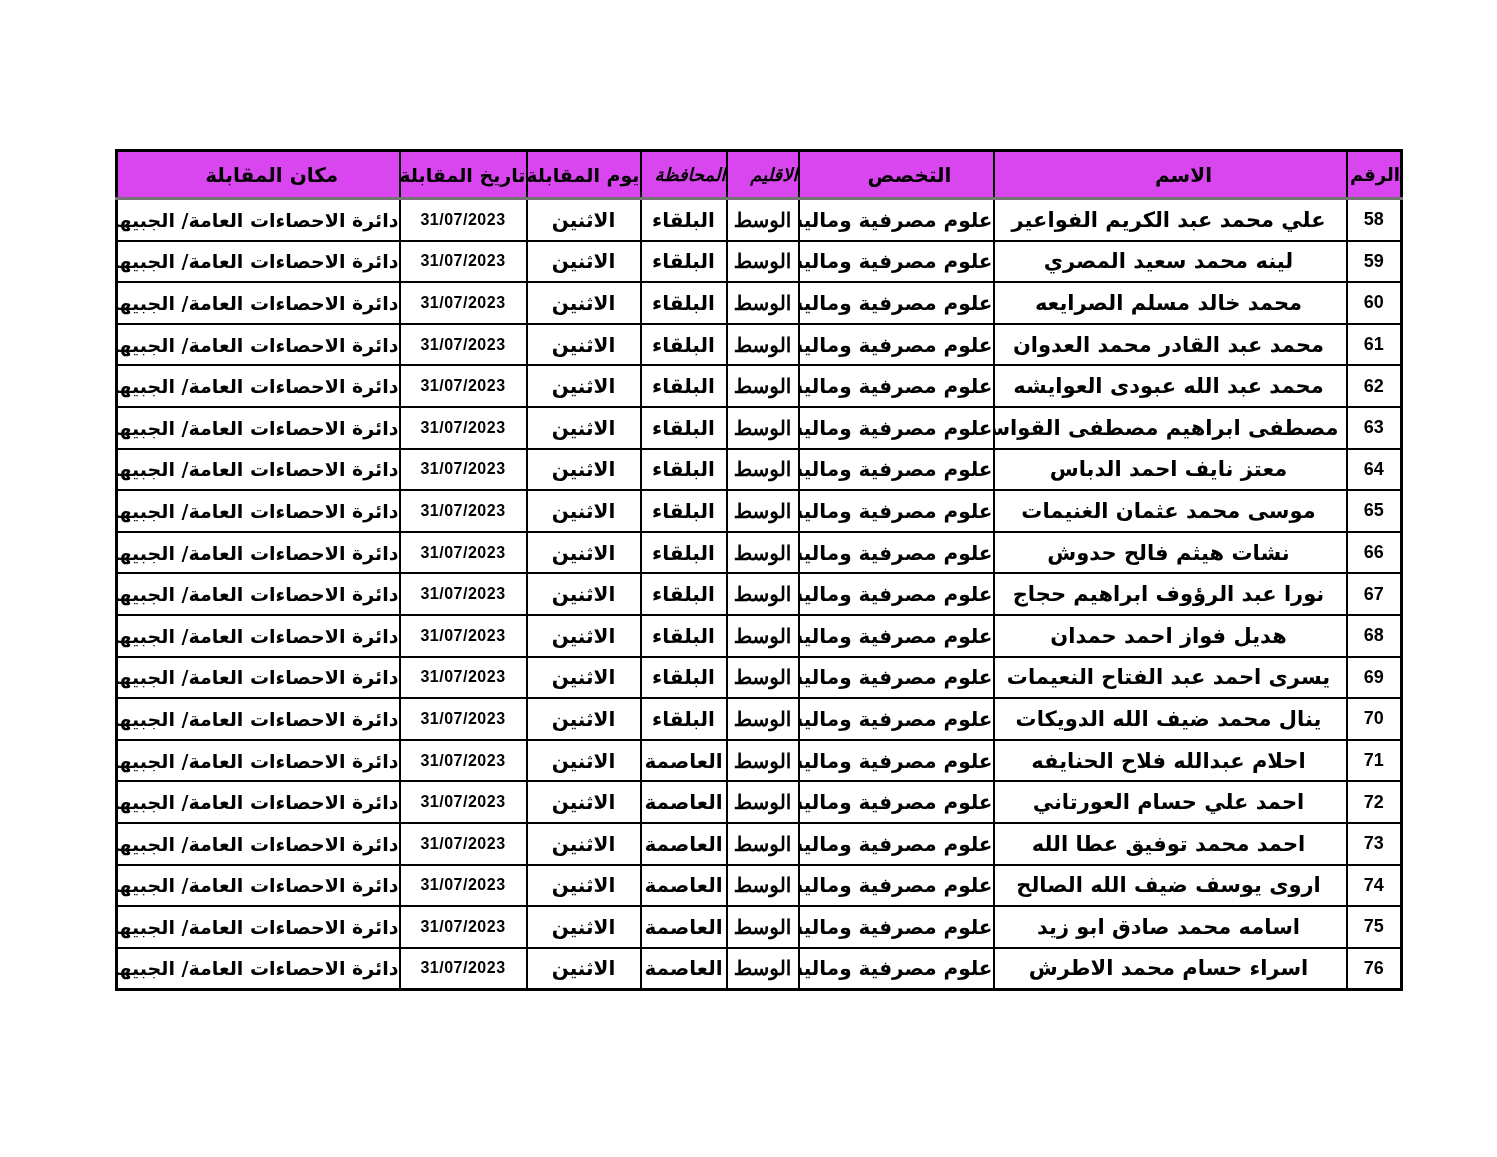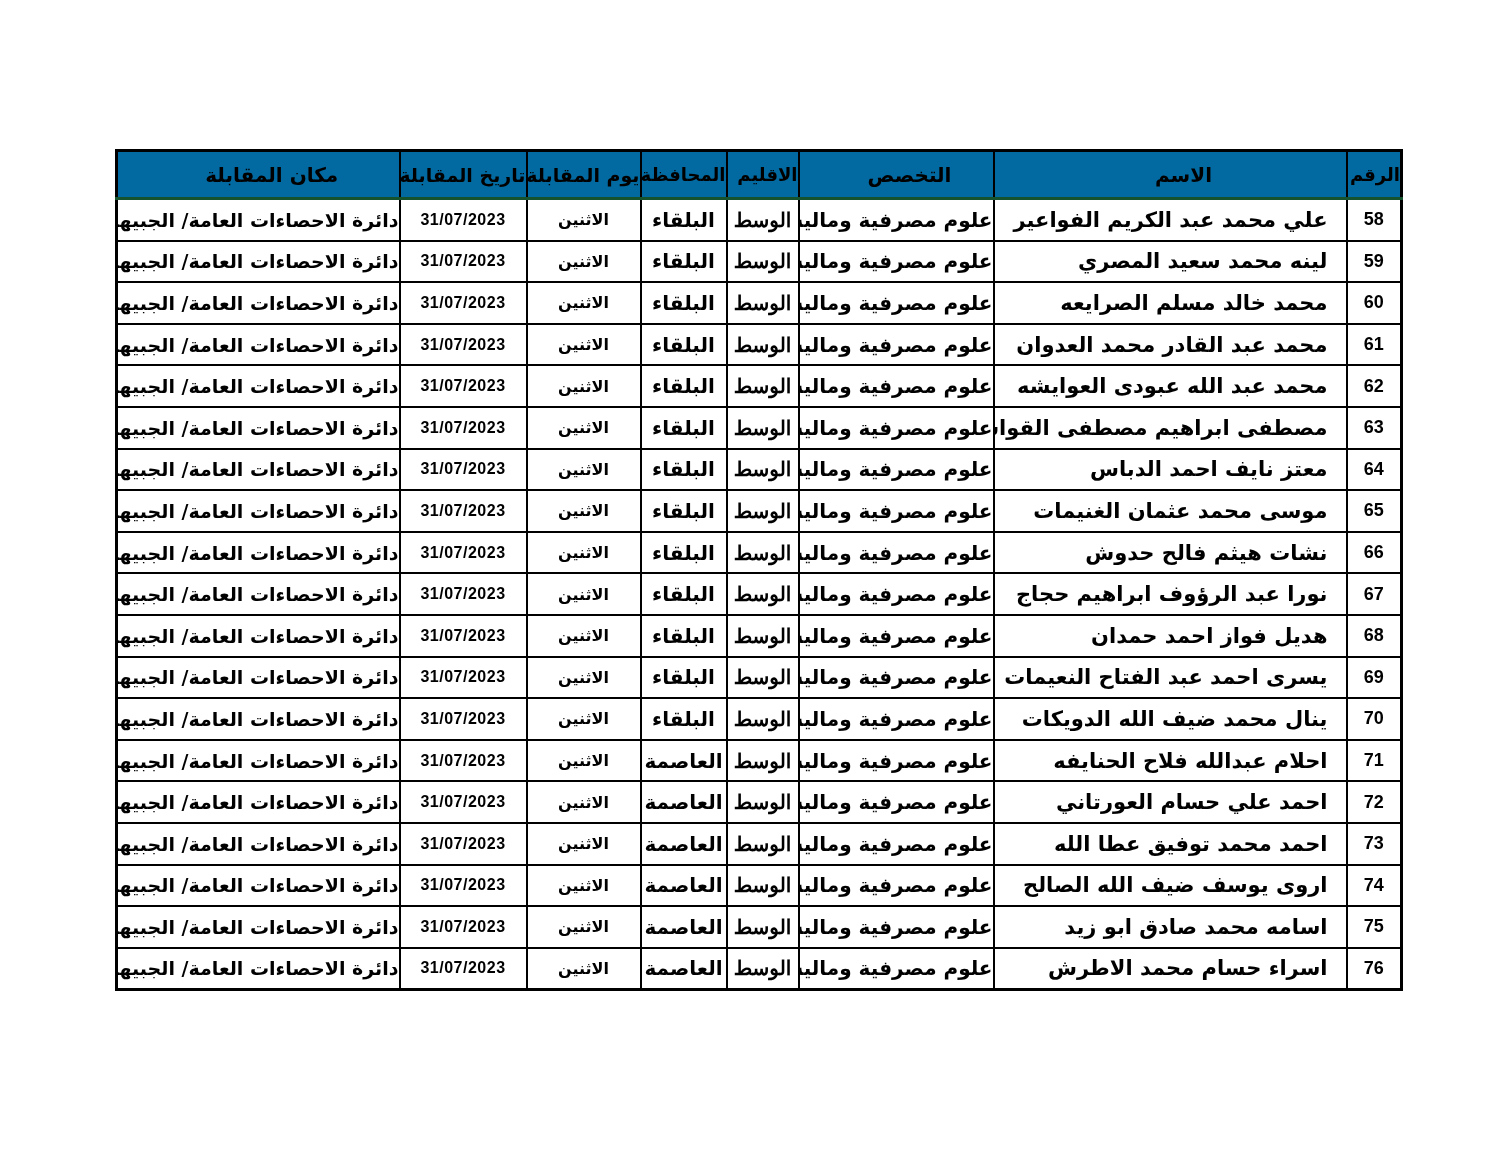--- a/index.html
+++ b/index.html
@@ -27,44 +27,44 @@
     border:2px solid #000;
     font-weight:bold;
     color:#000;
     text-align:center;
     vertical-align:middle;
     padding:0;
     overflow:hidden;
     white-space:nowrap;
   }
   thead th{
-    background:#0369a1;
+    background:#d946ef;
     height:45px;
     font-size:20px;
-    border-bottom:3px solid #14532d;
+    border-bottom:3px solid #737373;
     padding-left:27px;
   }
   th.h-number{font-size:18px;}
-  th.h-governorate,th.h-region{font-size:18px;}
+  th.h-governorate,th.h-region{font-size:18px;font-style:italic;}
   th.h-interview_day,th.h-interview_date{font-size:19px;}
   tbody td{height:39.6px;}
   td.c-number{
     font-family:Liberation Sans, sans-serif;
     font-size:18px;
   }
   td.c-name{
-    text-align:right;
-    padding-right:18px;
+    text-align:center;
+    padding-right:7px;
     padding-left:4px;
     font-size:21px;
   }
   td.c-specialization{font-size:20px;margin-top:27px;}
   td.c-region{font-size:20px;font-family:Liberation Serif, serif;}
   td.c-governorate{font-size:20px;}
-  td.c-interview_day{font-size:16px;text-align:center;}
+  td.c-interview_day{font-size:20px;text-align:center;}
   td.c-interview_date{
     font-family:Liberation Sans, sans-serif;
     font-size:16px;
     letter-spacing:.5px;
   }
   td.c-interview_location{font-size:19px;}
 </style>
 </head>
 <body>
 

